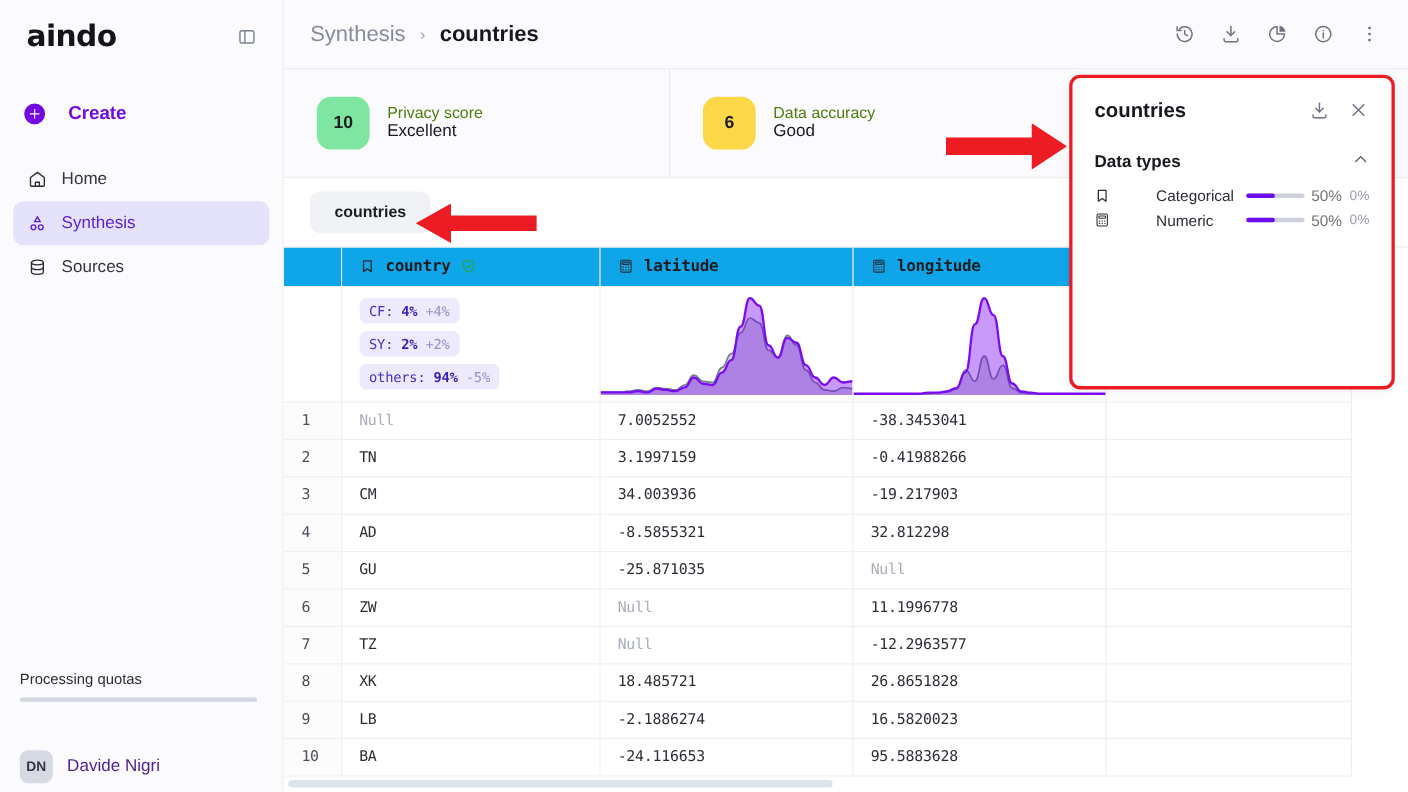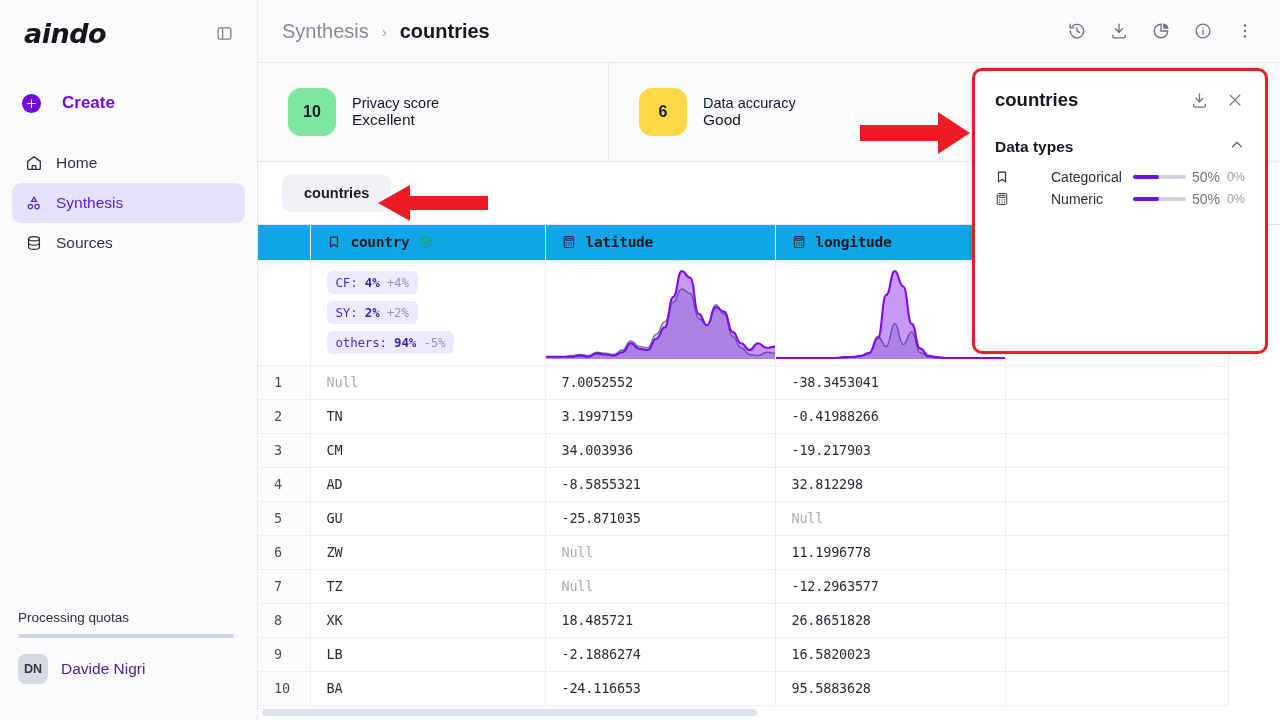--- a/index.html
+++ b/index.html
@@ -12,21 +12,21 @@
   .app { position: relative; width: 1280px; height: 720px; display: flex; background:#fbfbfd; }
 
   
   .sidebar {
     width: 258px; height: 720px;
     background: #fbfbfd;
     border-right: 1px solid #e8eaee;
     position: relative;
     flex: 0 0 258px;
   }
-  .sb-top { display:flex; align-items:center; justify-content:space-between; padding: 18px 20px 0 24px; font-style: italic; }
+  .sb-top { display:flex; align-items:center; justify-content:space-between; padding: 18px 20px 0 24px; }
   .logo { font-size: 27px; font-weight: 700; letter-spacing: -0.5px; color:#13151a; font-family:"DejaVu Sans", sans-serif; }
   .panel-toggle { width: 26px; height: 26px; display:flex; align-items:center; justify-content:center; cursor:pointer; border-radius:5px; }
 
   .create-btn {
     display:flex; align-items:flex-end; gap:21px;
     margin: 44px 0 0 22px; cursor:pointer; width: max-content;
   }
   .create-label { color:#7209e0; font-size: 17px; font-weight: 700; }
   .plus-circle { width:19px; height:19px; border-radius:50%; background:#7209e0; position:relative; }
   .plus-circle:before, .plus-circle:after {
@@ -43,40 +43,40 @@
     margin-bottom: 0px;
   }
   .nav-item + .nav-item { margin-top: 0px; }
   .nav-item.active { background:#e5e3fb; color:#5b21d6; }
   .nav-icon { width:19px; height:19px; display:flex; align-items:center; justify-content:center; flex:0 0 19px; }
 
   .quotas { position:absolute; left:18px; bottom: 82px; width: 216px; }
   .quotas-label { font-size: 13.5px; color:#2b2e35; margin-bottom: 9px; }
   .quotas-bar { height: 4px; border-radius: 3px; background:#d3d8e0; width: 100%; }
 
-  .user { position:absolute; left:18px; bottom: 36px; display:flex; align-items:center; gap:13px; cursor:pointer;}
+  .user { position:absolute; left:18px; bottom: 8px; display:flex; align-items:center; gap:13px; cursor:pointer;}
   .avatar { width:30px; height:30px; border-radius:8px; background:#d5dae3; color:#333740; font-size:12.5px; font-weight:700; display:flex; align-items:center; justify-content:center; }
   .user-name { font-size:15.5px; color:#4c1d95; }
 
   
   .main { flex:1; height:720px; position:relative; background:#ffffff; display:flex; flex-direction:column; }
 
   .topbar { height: 62px; display:flex; align-items:center; justify-content:space-between; padding: 0 24px 0 24px; background:#fbfbfd; }
   .crumbs { display:flex; align-items:center; gap:13px; }
   .crumb-root { font-size: 20px; color:#858b99; cursor:pointer; }
   .crumb-sep { color:#9aa0ad; font-size: 15px; }
   .crumb-current { font-size: 20px; color:#16181d; font-weight:700; }
   .top-actions { display:flex; align-items:center; gap: 20px; }
   .top-icon { width:22px; height:22px; display:flex; align-items:center; justify-content:center; cursor:pointer; color:#6d7382; }
 
   .scores { display:flex; height: 100px; border-top:1px solid #e8eaee; border-bottom:1px solid #e8eaee; background:#fbfbfd; }
   .score-card { display:flex; align-items:center; gap:16px; padding: 0 0 0 30px; width: 350px; height:100%; }
   .score-card + .score-card { border-left:1px solid #e8eaee; padding-left:30px; }
   .score-badge { width:48px; height:48px; border-radius:13px; display:flex; align-items:center; justify-content:center; font-size:16px; font-weight:700; color:#1b1d22; }
-  .score-text .score-title { font-size:14.5px; color:#0f172a; margin-bottom:0; }
+  .score-text .score-title { font-size:14.5px; color:#4d7c0f; margin-bottom:0; }
   .score-text .score-value { font-size:15.5px; color:#16181d; }
 
   .tabsrow { height: 62px; display:flex; align-items:center; justify-content:space-between; padding: 0 24px 0 24px; background:#ffffff; }
   .tab-chip { background:#f1f2f6; border-radius:9px; height:38px; display:flex; align-items:center; padding: 0 22px; font-size:14.5px; font-weight:700; color:#1b1d22; cursor:pointer; }
   .legend { display:flex; align-items:center; gap:16px; }
   .legend-item { display:flex; align-items:center; gap:8px; font-size:14.5px; color:#6a707e; cursor:pointer; }
   .dot { width:15px; height:15px; border-radius:50%; }
   .search-btn { width:22px;height:22px; display:flex; align-items:center; justify-content:center; cursor:pointer; color:#6d7382; margin-left:4px;}
 
   

